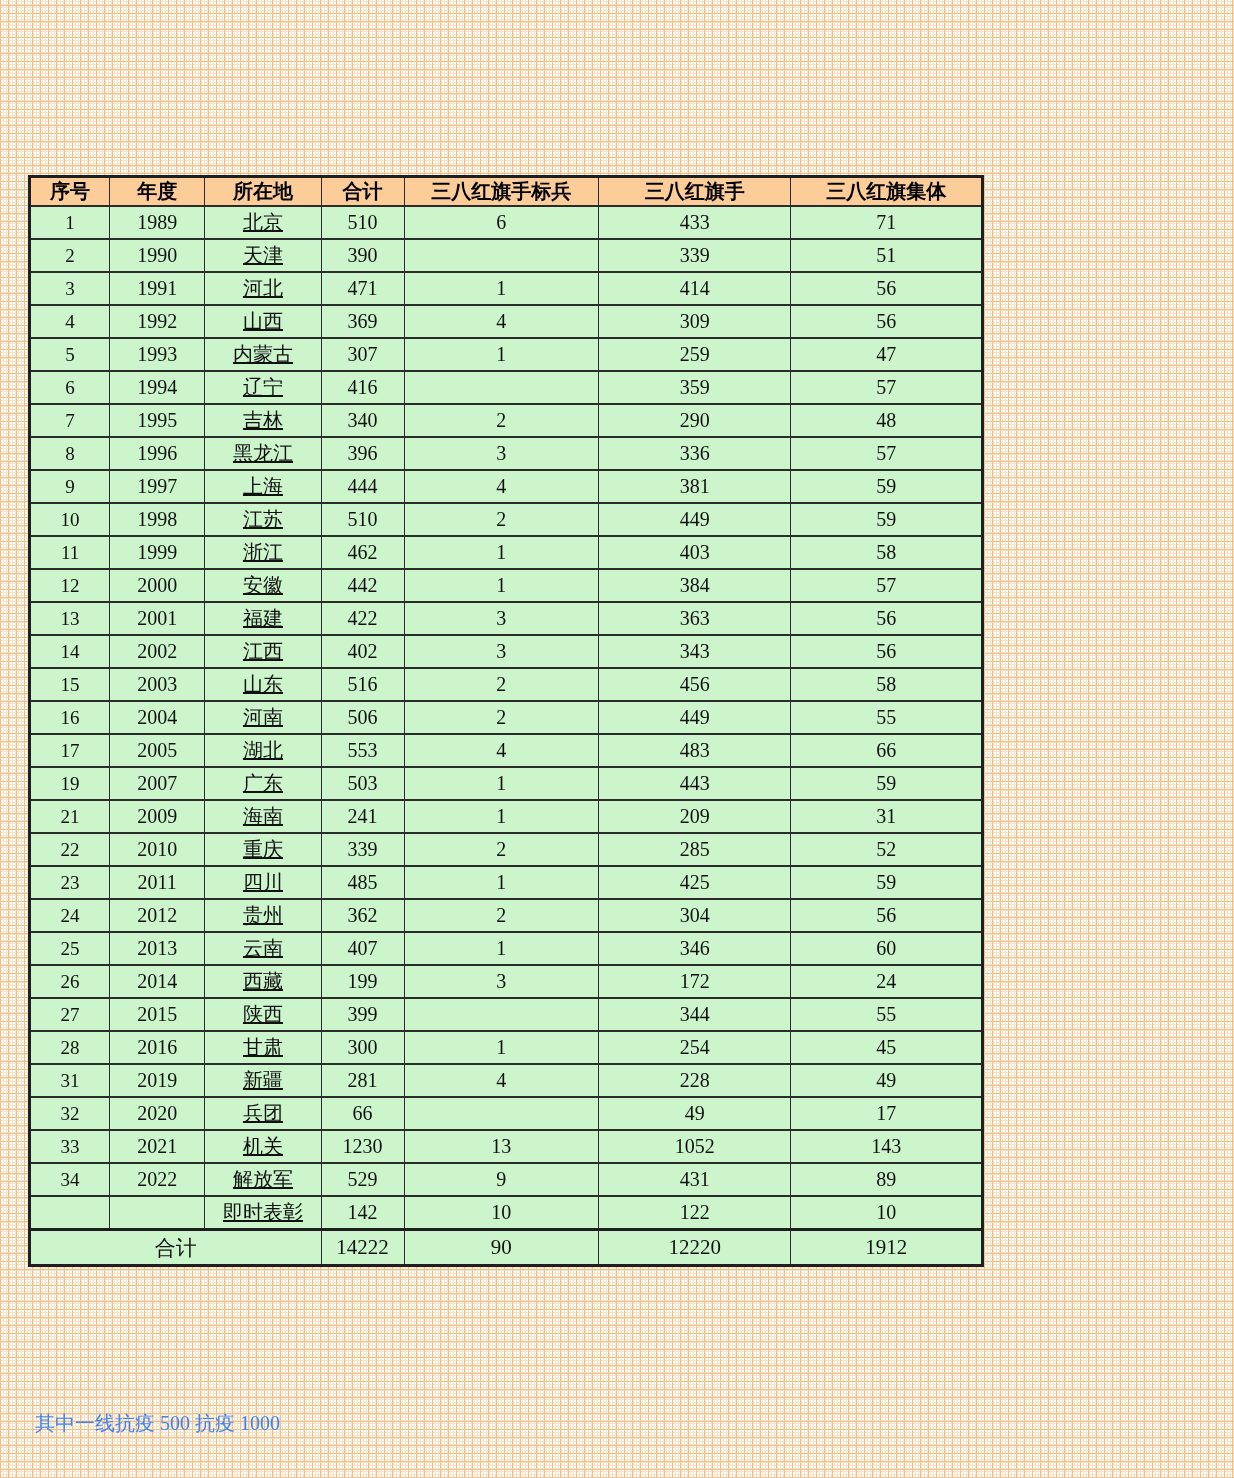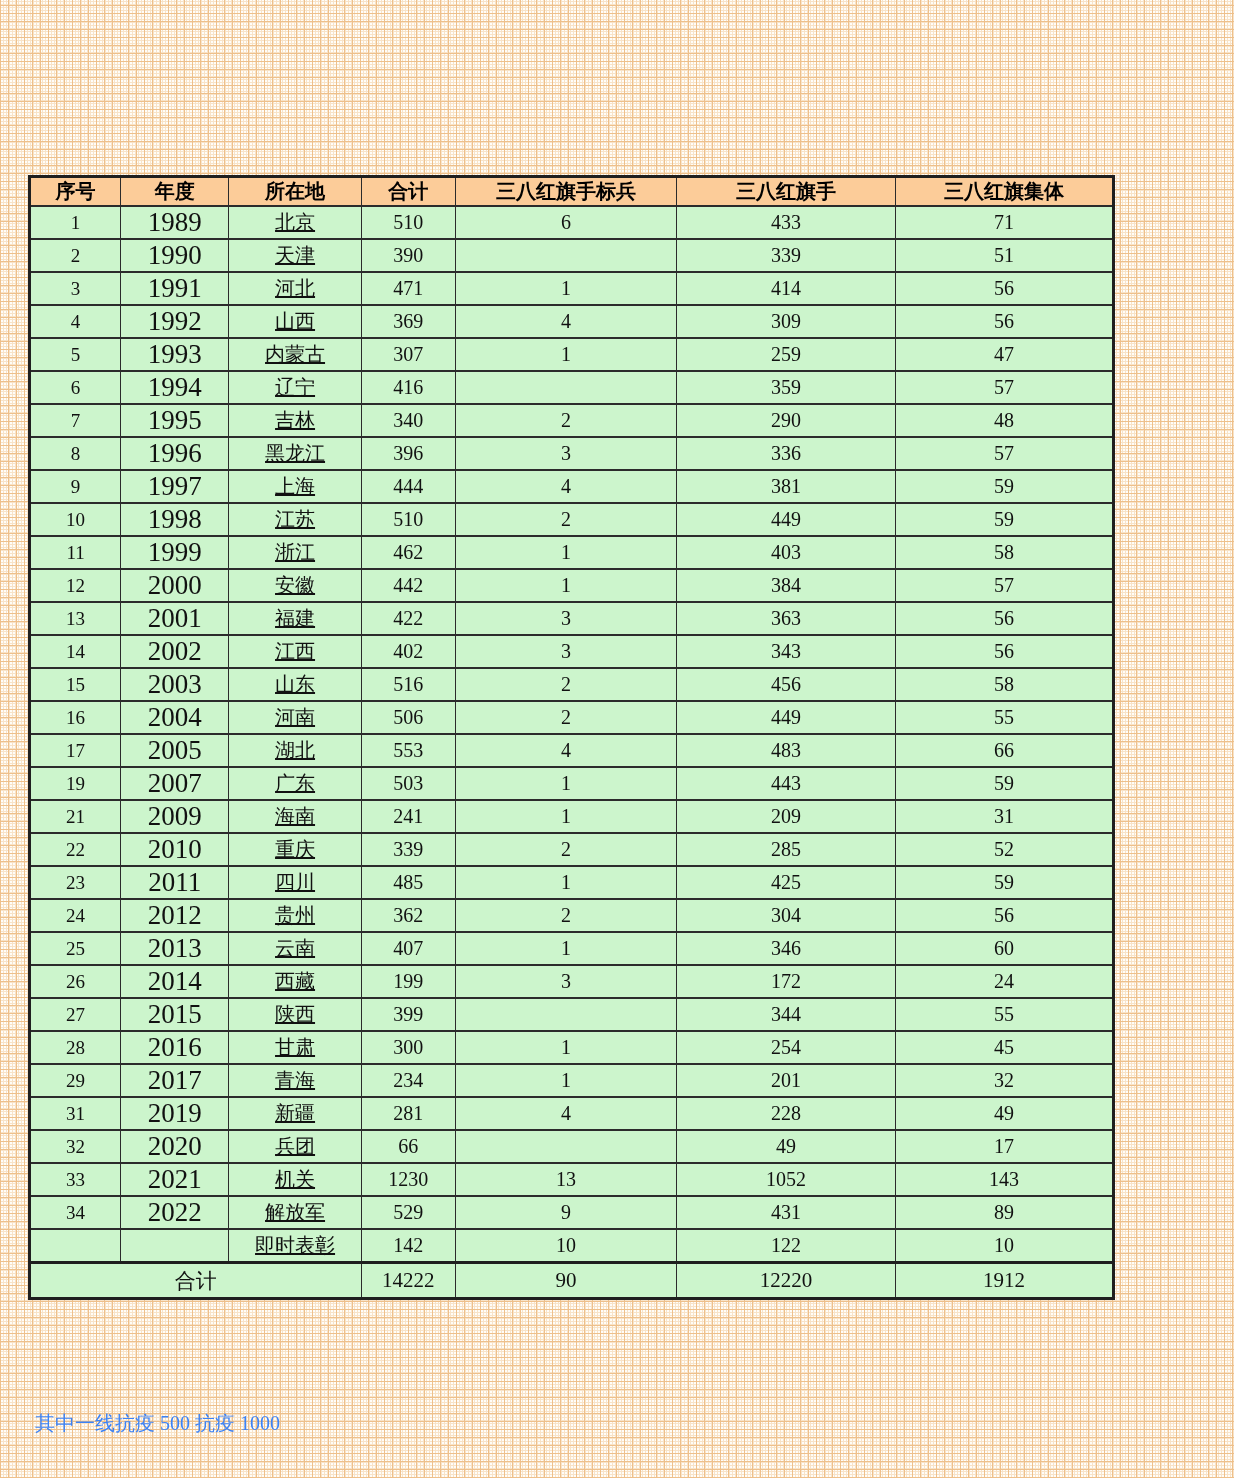--- a/index.html
+++ b/index.html
@@ -21,41 +21,41 @@
     font-size:50px;font-weight:900;letter-spacing:7px;
     color:#2121dc;
     font-family:"Liberation Serif","DejaVu Serif",serif;
     text-shadow:2px 2px 0 rgba(20,20,140,0.30);
   }
   .subtitle{
     position:absolute;top:143px;left:0;width:100%;
     text-align:center;font-size:23px;color:#000;margin-top:40px;
   }
   table.stats{
-    position:absolute;top:175px;left:28px;width:1087px;
+    position:absolute;top:175px;left:28px;width:956px;
     border-collapse:collapse;table-layout:fixed;
     border:3px solid #1f1f1f;
     background:#ccf5cc;
   }
   table.stats th, table.stats td{
     border-left:1px solid #2b2b2b;
     border-right:1px solid #2b2b2b;
     border-top:2px solid #2b2b2b;
     border-bottom:2px solid #2b2b2b;
     text-align:center;vertical-align:middle;
     padding:0;overflow:hidden;white-space:nowrap;
   }
   table.stats thead th{
     height:27px;background:#fccc99;
     font-family:"Liberation Sans","DejaVu Sans",sans-serif;
     font-weight:bold;font-size:20px;color:#000;
   }
   table.stats tbody td{height:31px;background:#ccf5cc;font-size:20px;color:#111;}
   table.stats tbody td.col0{font-size:19px;}
-  table.stats tbody td.col1{font-size:27px;margin-left:44px;}
+  table.stats tbody td.col1{font-size:20px;margin-left:44px;}
   table.stats tbody td.col2{font-size:20px;text-decoration:underline;}
   table.stats tfoot td{
     height:33px;background:#ccf5cc;font-size:21px;color:#111;
     border-top:3px solid #1f1f1f;
   }
   .footnote{
     position:absolute;top:1410px;left:35px;
     font-size:20px;color:#3b82f6;
   }
 </style>
@@ -317,29 +317,20 @@
         <tr>
           <td class="col0">28</td>
           <td class="col1">2016</td>
           <td class="col2">甘肃</td>
           <td class="col3">300</td>
           <td class="col4">1</td>
           <td class="col5">254</td>
           <td class="col6">45</td>
         </tr>
         <tr>
-          <td class="col0">29</td>
-          <td class="col1">2017</td>
-          <td class="col2">青海</td>
-          <td class="col3">234</td>
-          <td class="col4">1</td>
-          <td class="col5">201</td>
-          <td class="col6">32</td>
-        </tr>
-        <tr>
           <td class="col0">31</td>
           <td class="col1">2019</td>
           <td class="col2">新疆</td>
           <td class="col3">281</td>
           <td class="col4">4</td>
           <td class="col5">228</td>
           <td class="col6">49</td>
         </tr>
         <tr>
           <td class="col0">32</td>

